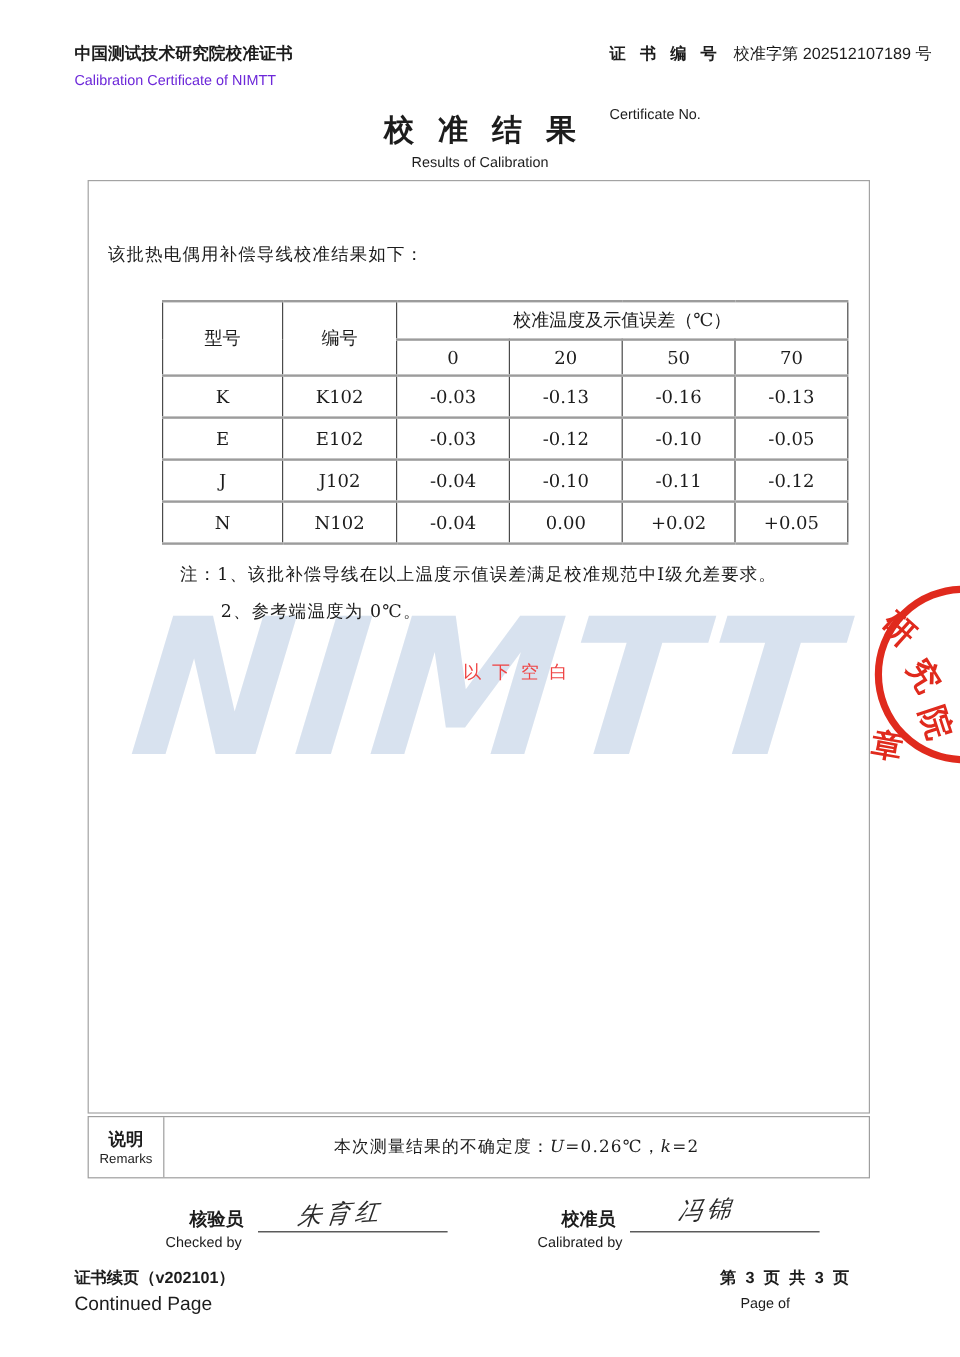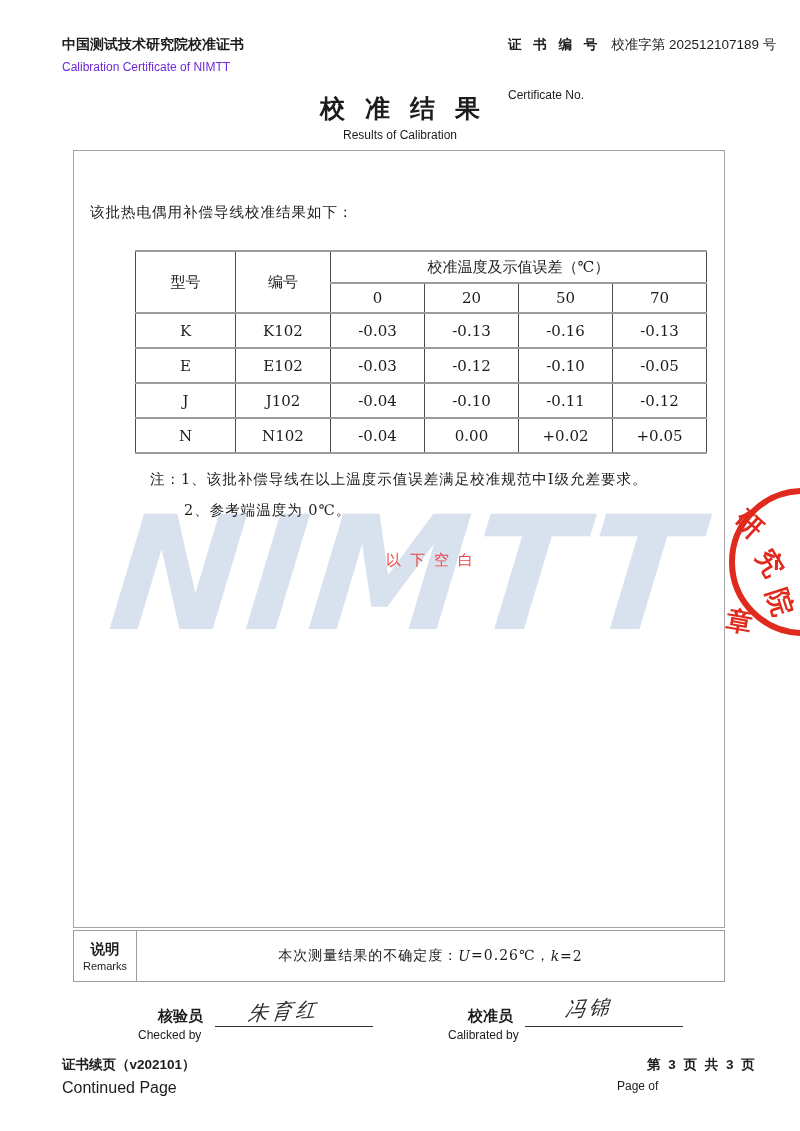--- a/index.html
+++ b/index.html
@@ -89,21 +89,21 @@
   .chk-line{left:215px;top:1025px;width:158px;}
   .chk-name{left:248px;top:998px;}
   .cal-label{left:468px;top:1007px;}
   .cal-en{left:448px;top:1028px;}
   .cal-line{left:525px;top:1025px;width:158px;}
   .cal-name{left:565px;top:995px;}
 
   
   .foot-l-cn{left:62px;top:1056px;font-size:13.5px;font-weight:bold;}
   .foot-l-en{left:62px;top:1079px;font-size:16px;}
-  .foot-r-cn{left:647px;top:1056px;font-size:13.5px;font-weight:bold;letter-spacing:2px;text-align:center;}
+  .foot-r-cn{left:600px;top:1056px;font-size:13.5px;font-weight:bold;letter-spacing:2px;text-align:center;}
   .foot-r-en{left:617px;top:1079px;font-size:12px;}
 </style>
 </head>
 <body>
 
 <div class="page">
 
   <div class="abs hdr-cn">中国测试技术研究院校准证书</div>
   <div class="abs hdr-en">Calibration Certificate of NIMTT</div>
   <div class="abs certno">

